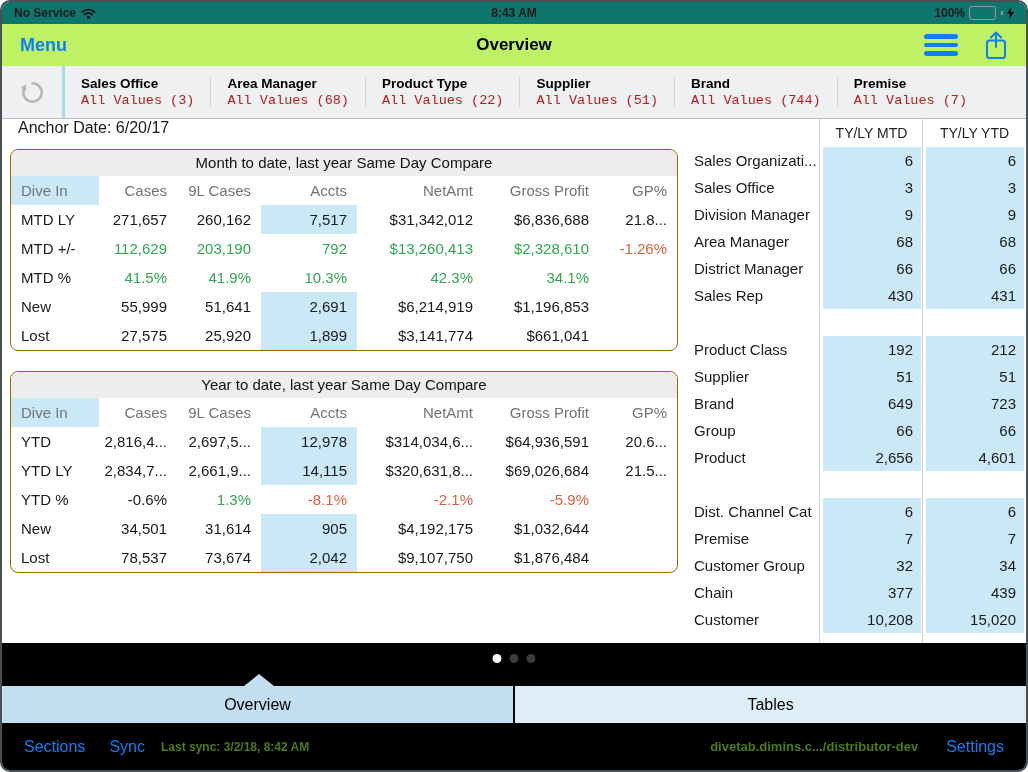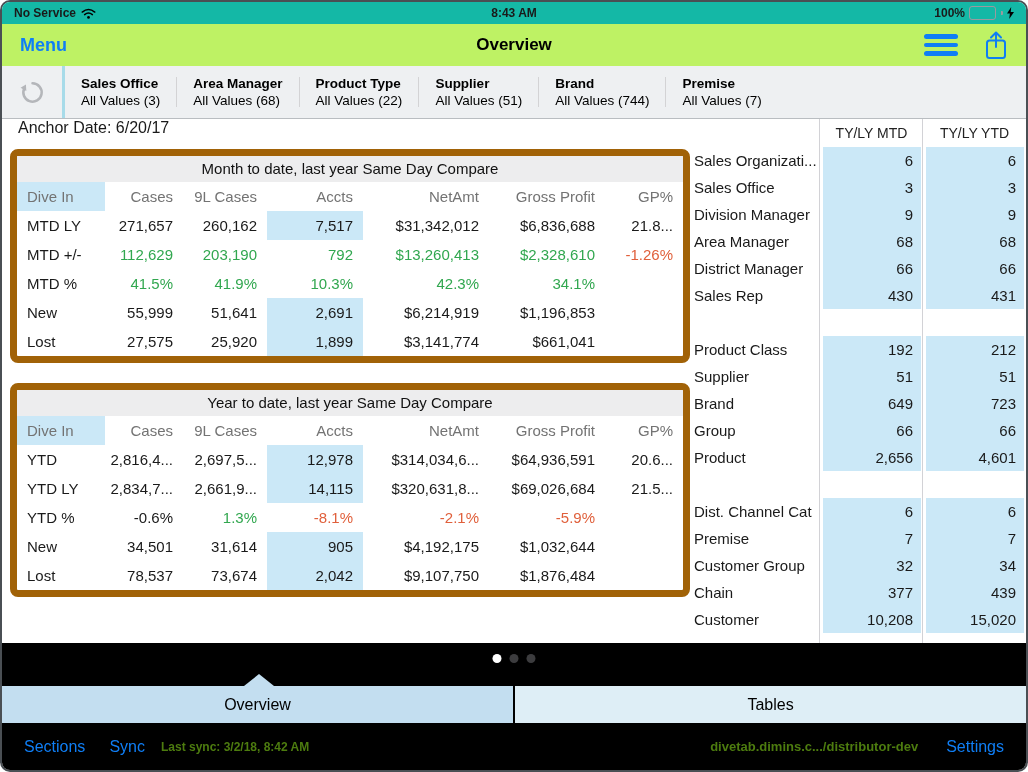--- a/index.html
+++ b/index.html
@@ -1,20 +1,20 @@
 <!DOCTYPE html>
 <html><head>
 <meta charset="utf-8">
 <style>
   html,body{margin:0;padding:0;background:#fff;}
   body{font-family:"Liberation Sans",sans-serif;-webkit-font-smoothing:antialiased;color:#1a1a1a;}
   .device{width:1024px;height:768px;border:2px solid #4a4f54;border-radius:10px;overflow:hidden;
           display:flex;flex-direction:column;background:#fff;}
   
-  .statusbar{height:22px;background:#14b8a6;display:flex;align-items:center;padding:0 12px;font-size:12px;}
+  .statusbar{height:22px;background:#0f766e;display:flex;align-items:center;padding:0 12px;font-size:12px;}
   .sb-left{flex:1;display:flex;align-items:center;gap:5px;font-weight:bold;}
   .sb-center{font-weight:bold;}
   .sb-right{flex:1;display:flex;align-items:center;justify-content:flex-end;gap:4px;font-weight:bold;}
   .batt{width:23px;height:10px;border:1px solid #9a9a9e;border-radius:3px;padding:1px;position:relative;}
   .batt-fill{height:100%;width:100%;background:#53d769;border-radius:1.5px;}
   .batt-nub{width:2px;height:4px;background:#9a9a9e;border-radius:0 1px 1px 0;margin-left:1px;}
   
   .navbar{height:42px;background:#bef264;display:flex;align-items:center;padding:0 18px;}
   .nav-left{flex:1;display:flex;}
   .nav-title{font-size:17px;font-weight:bold;color:#000;}
@@ -22,27 +22,27 @@
   .menu-btn{color:#0f7ef5;font-size:18px;font-weight:bold;cursor:pointer;}
   .hamburger{display:flex;flex-direction:column;gap:4px;cursor:pointer;}
   .hamburger span{display:block;width:34px;height:4.5px;border-radius:2.5px;background:#0f7ef5;}
   
   .filterbar{height:52px;background:#eef0f2;border-bottom:1px solid #b9bdc1;display:flex;align-items:center;}
   .refresh-wrap{width:60px;display:flex;justify-content:center;align-items:center;cursor:pointer;}
   .fsep{width:3px;height:52px;background:#a7dbe9;}
   .fitems{display:flex;align-items:center;height:100%;}
   .fitem{padding:0 16px;cursor:pointer;}
   .flabel{font-size:13.5px;font-weight:bold;color:#000;line-height:17px;}
-  .fvalue{font-size:13.5px;color:#000000;line-height:17px;}
+  .fvalue{font-size:13.5px;color:#b91c1c;line-height:17px;font-family:Liberation Mono, monospace;}
   .fdiv{width:1px;height:30px;background:#d3d3d5;}
   
   .content{flex:1;display:flex;background:#fff;overflow:hidden;}
   .main{width:684px;flex:none;}
   .anchor{font-size:16px;padding:0 0 4px 16px;}
-  .card{width:666px;margin:8px 8px 0 8px;border:7px solid #a16207;border-radius:8px;overflow:hidden;background:#fff;}
+  .card{width:666px;margin:8px 8px 0 8px;border:1px solid #a16207;border-radius:8px;overflow:hidden;background:#fff;}
   .card-caption{background:#ededee;text-align:center;font-size:15px;height:26px;line-height:26px;color:#111;}
   .trow{display:grid;grid-template-columns:88px 78px 84px 96px 126px 116px 78px;height:29px;align-items:center;}
   .cell{font-size:15px;text-align:right;padding-right:10px;white-space:nowrap;overflow:hidden;}
   .cell.label{text-align:left;padding-left:10px;padding-right:0;}
   .thead .cell{color:#737373;}
   .divein{background:#cbe8f7;height:100%;display:flex;align-items:center;}
   .hl{background:#cbe8f7;height:100%;display:flex;align-items:center;justify-content:flex-end;}
   .pos{color:#31a74f;} .neg{color:#e0603c;}
   
   .sidepanel{flex:1;position:relative;}

